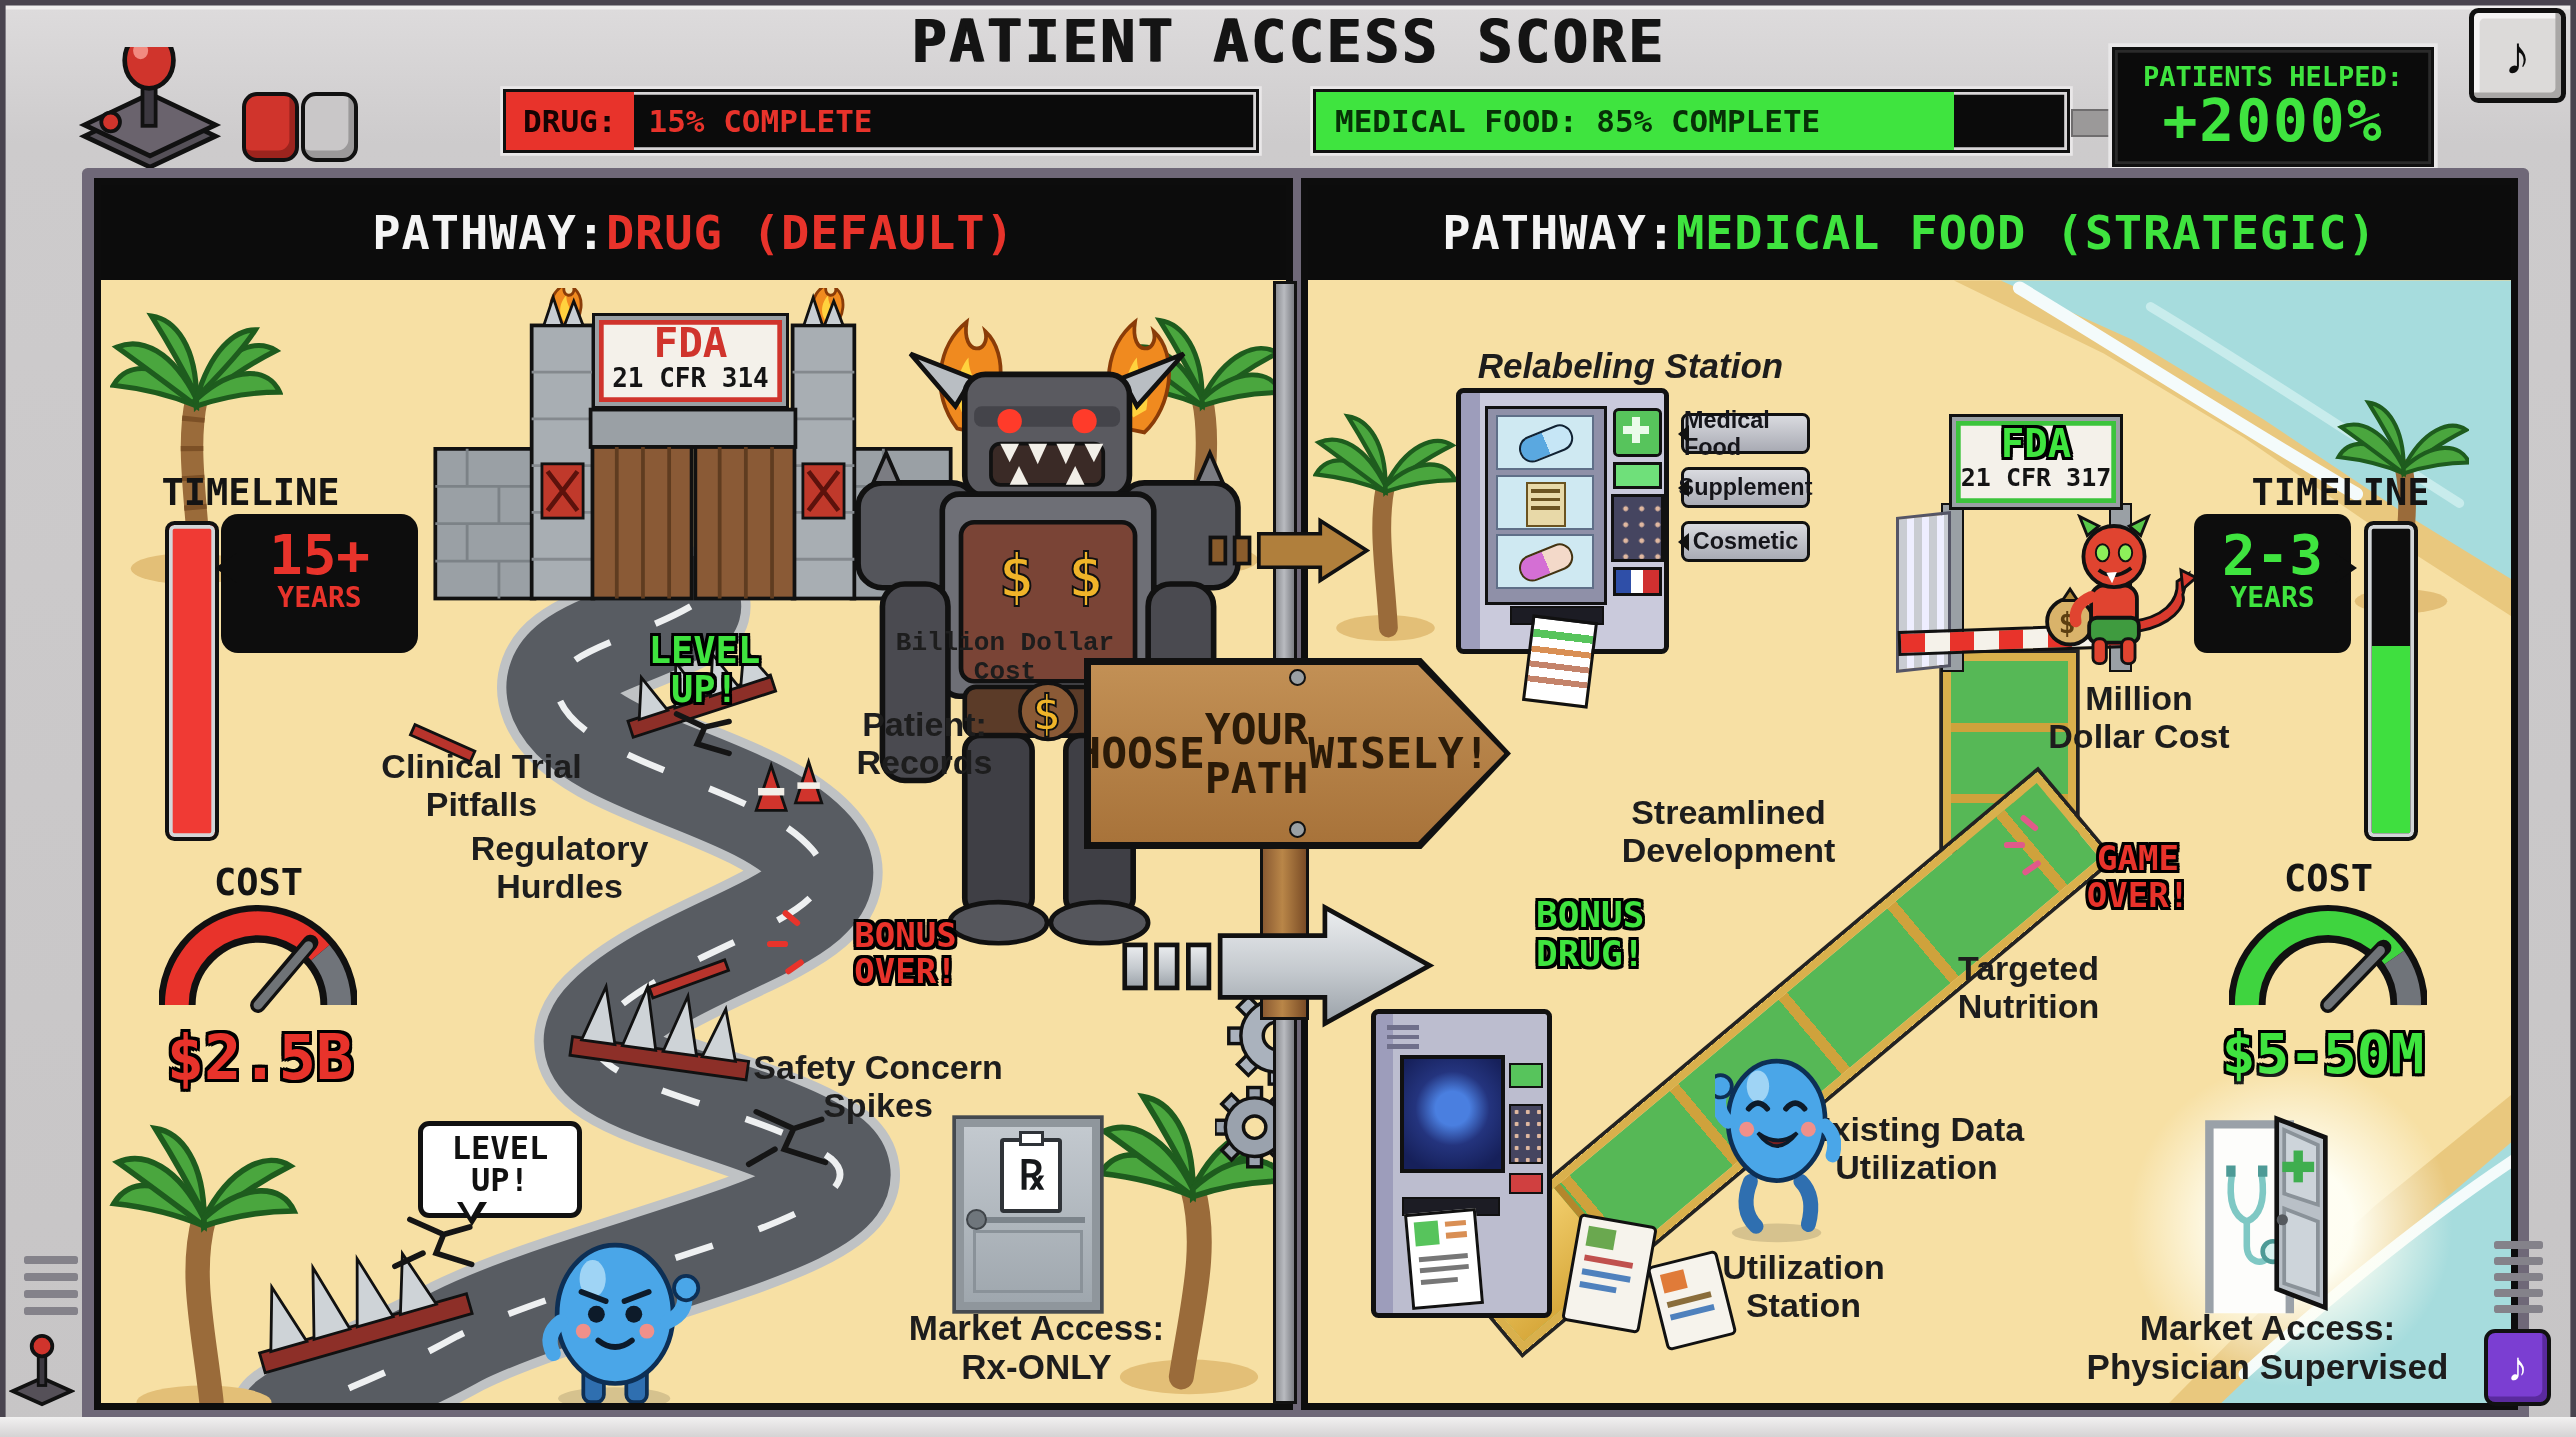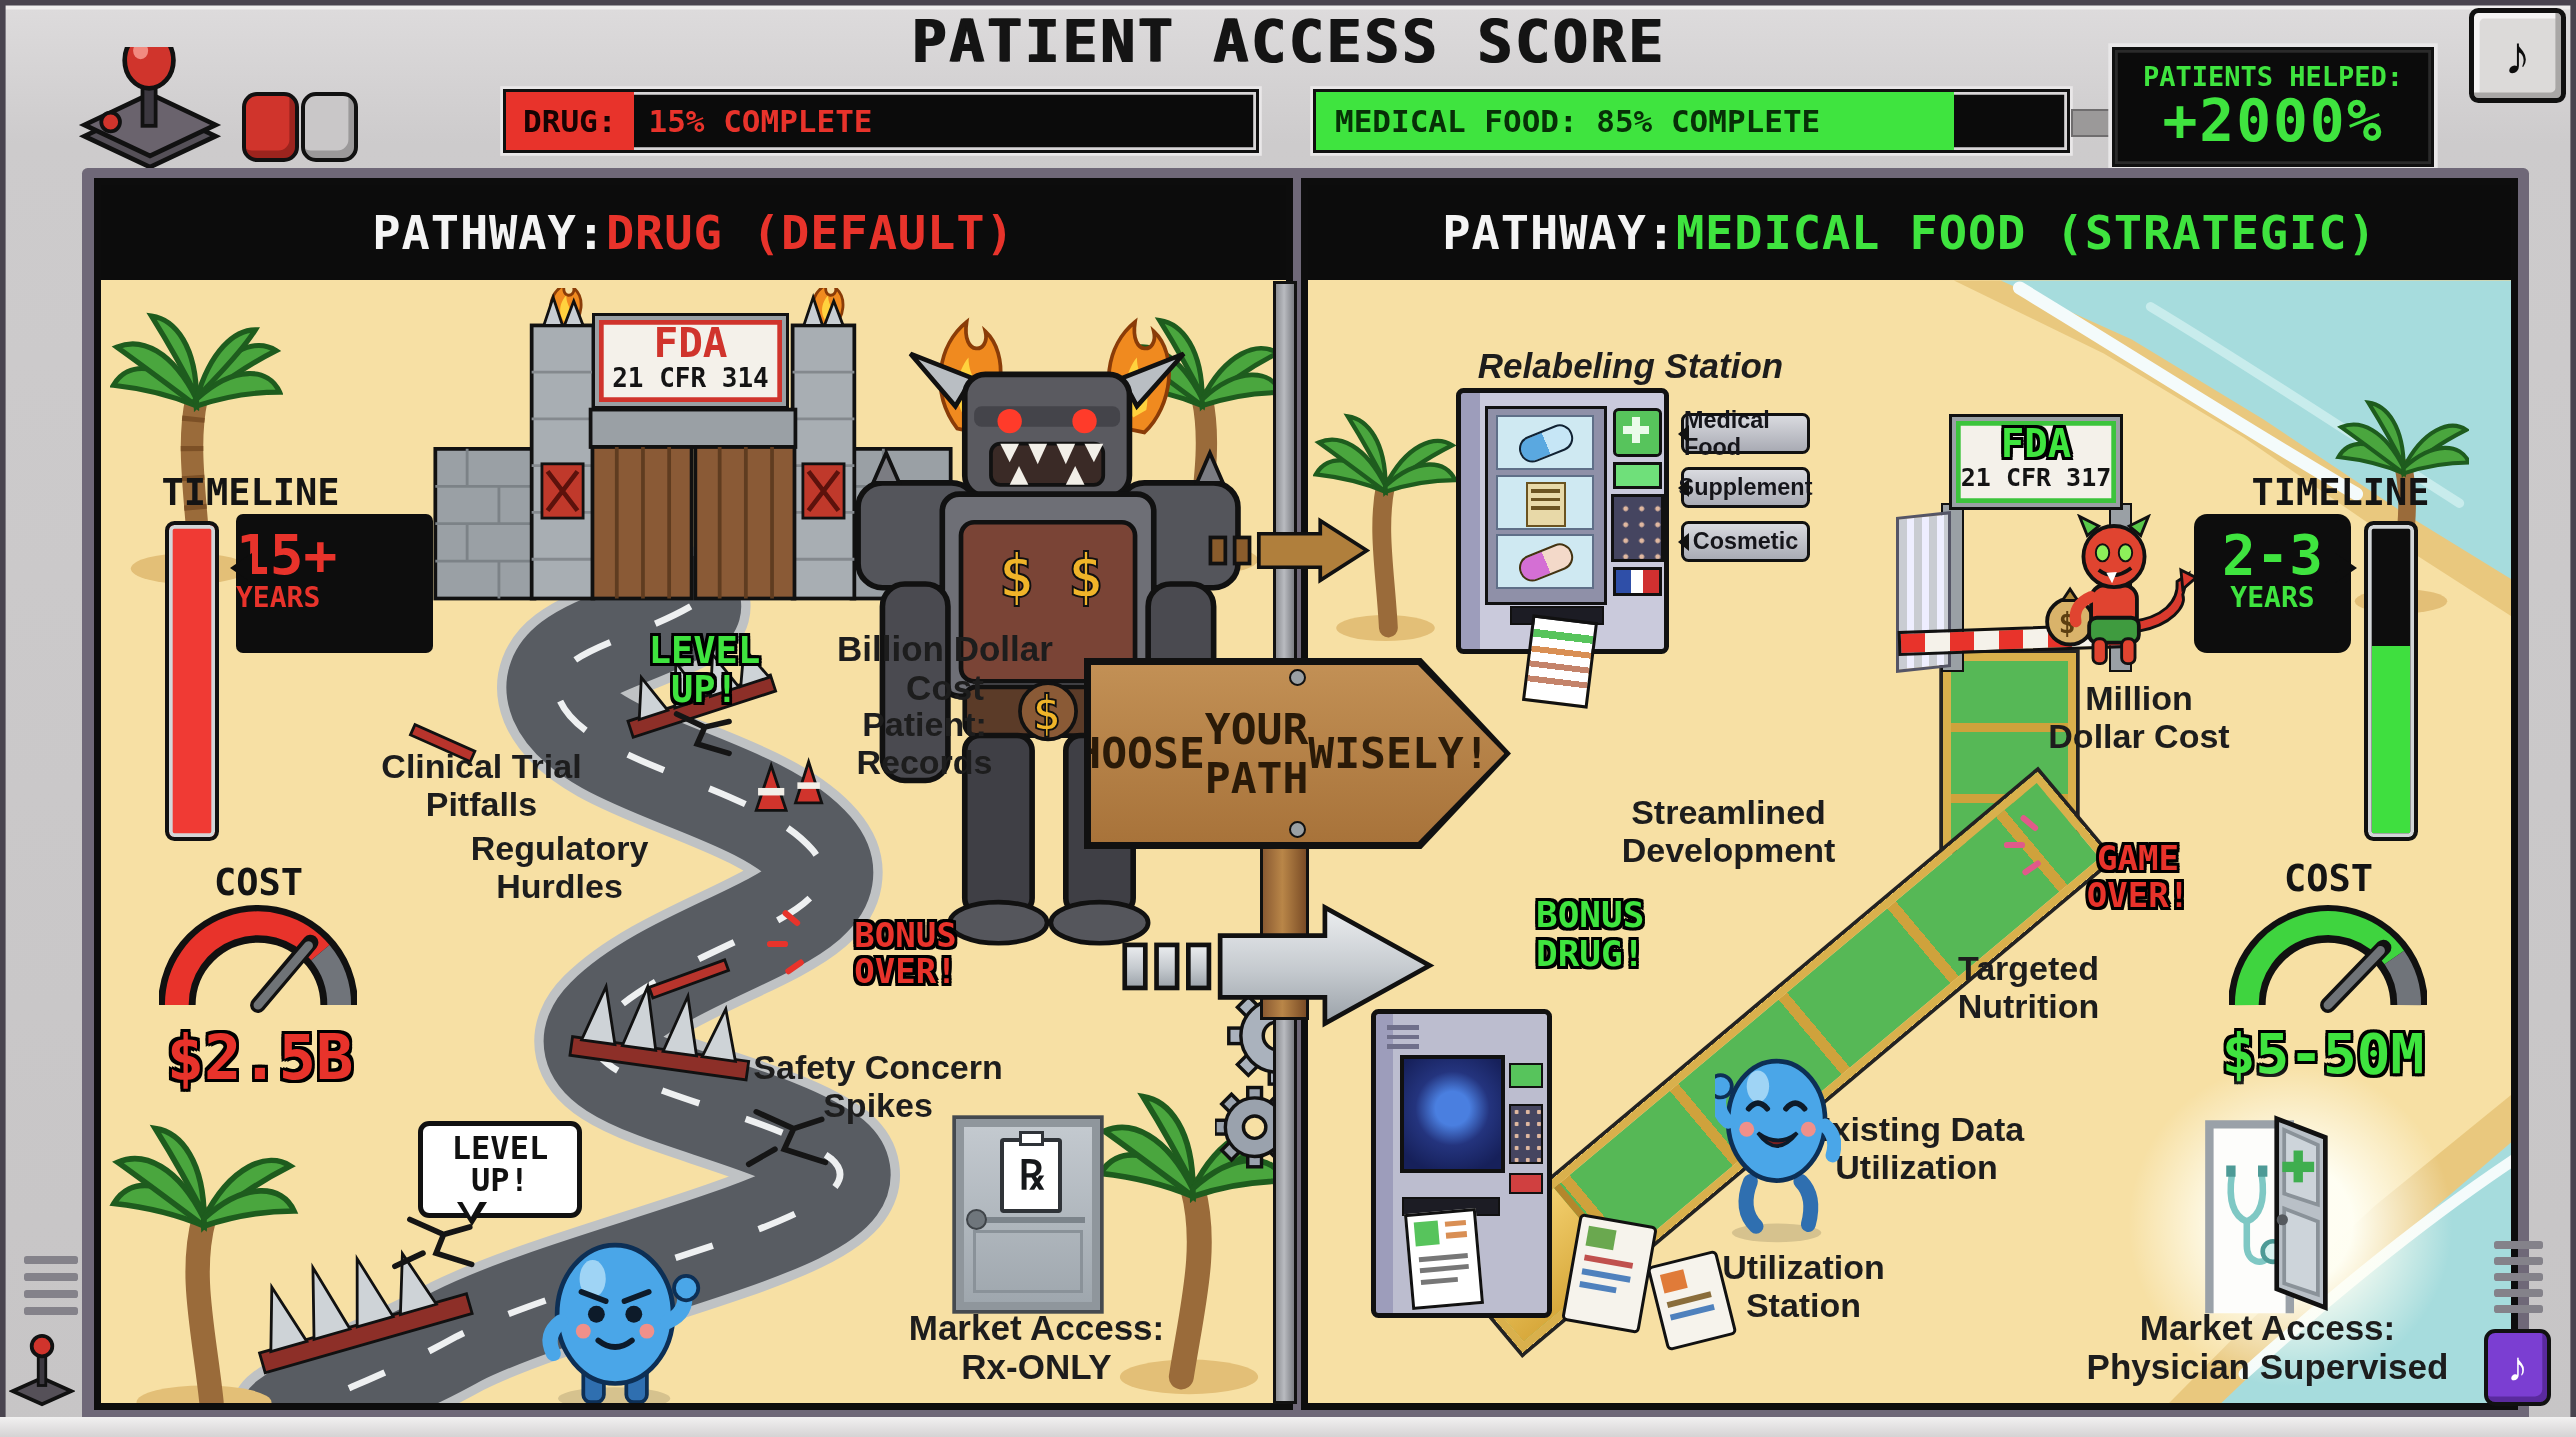--- a/index.html
+++ b/index.html
@@ -264,21 +264,21 @@
       <rect x="40" y="286" width="70" height="210" rx="24" fill="#4a4a50" stroke="#111" stroke-width="6"></rect>
       <rect x="324" y="286" width="70" height="210" rx="24" fill="#4a4a50" stroke="#111" stroke-width="6"></rect>
       <rect x="128" y="448" width="72" height="190" rx="16" fill="#3f3f45" stroke="#111" stroke-width="6"></rect>
       <rect x="236" y="448" width="72" height="190" rx="16" fill="#3f3f45" stroke="#111" stroke-width="6"></rect>
       <ellipse cx="164" cy="648" rx="52" ry="22" fill="#55565c" stroke="#111" stroke-width="5"></ellipse>
       <ellipse cx="272" cy="648" rx="52" ry="22" fill="#55565c" stroke="#111" stroke-width="5"></ellipse>
     </svg>
 
     <div class="abs px" style="left:37px;top:286px;width:225px;text-align:center;font-size:37px;color:#141414;">TIMELINE</div>
     <div class="abs" style="left:64px;top:336px;width:54px;height:320px;background:#f03a34;border:4.7px solid #111;box-shadow:inset 0 0 0 3.7px #d3d6d8;border-radius:9.4px;box-sizing:border-box;"></div>
-    <div class="abs" style="left:135px;top:329px;width:197px;height:139px;background:#0d0d0d;border-radius:7px;text-align:left;">
+    <div class="abs" style="left:120px;top:329px;width:197px;height:139px;background:#0d0d0d;border-radius:17px;text-align:center;">
       <div style="position:absolute;left:-20.6px;top:39px;border:15px solid transparent;border-right:22.5px solid #0d0d0d;"></div>
       <div class="px" style="font-size:56px;color:#e8332b;margin-top:13px;line-height:1.0;">15+</div>
       <div class="px" style="font-size:28px;color:#e8332b;line-height:1.1;">YEARS</div>
     </div>
 
     <div class="abs px" style="left:45px;top:676px;width:225px;text-align:center;font-size:37px;color:#141414;">COST</div>
     <svg class="abs" viewBox="0 0 200 115" style="left:58px;top:716px;width:198px;height:114px;">
       <path d="M18 105 A82 82 0 0 1 182 105" stroke="#111" stroke-width="38" fill="none"></path>
       <path d="M18 105 A82 82 0 0 1 163 52" stroke="#e8332b" stroke-width="24" fill="none"></path>
       <path d="M163 52 A82 82 0 0 1 182 105" stroke="#70747a" stroke-width="24" fill="none"></path>
@@ -300,21 +300,21 @@
     <div class="spark" style="left:683px;top:779px;transform:rotate(-35deg);"></div>
 
     <div class="abs lbl" style="left:259px;top:562px;width:243px;font-size:34px;">
       <div>Clinical Trial</div>
         <div>Pitfalls</div>
     </div>
     <div class="abs lbl" style="left:337px;top:644px;width:243px;font-size:34px;">
       <div>Regulatory</div>
         <div>Hurdles</div>
     </div>
-    <div class="abs lbl" style="left:713px;top:444px;width:262px;font-size:35px;">
+    <div class="abs lbl" style="left:773px;top:444px;width:262px;font-size:26px;font-family:Liberation Mono, monospace;">
       <div>Billion Dollar</div>
         <div>Cost</div>
     </div>
     <div class="abs lbl" style="left:711px;top:520px;width:225px;font-size:34px;">
       <div>Patient:</div>
         <div>Records</div>
     </div>
     <div class="abs lbl" style="left:646px;top:816px;width:262px;font-size:34px;margin-top:47px;">
       <div>Safety Concern</div>
         <div>Spikes</div>

